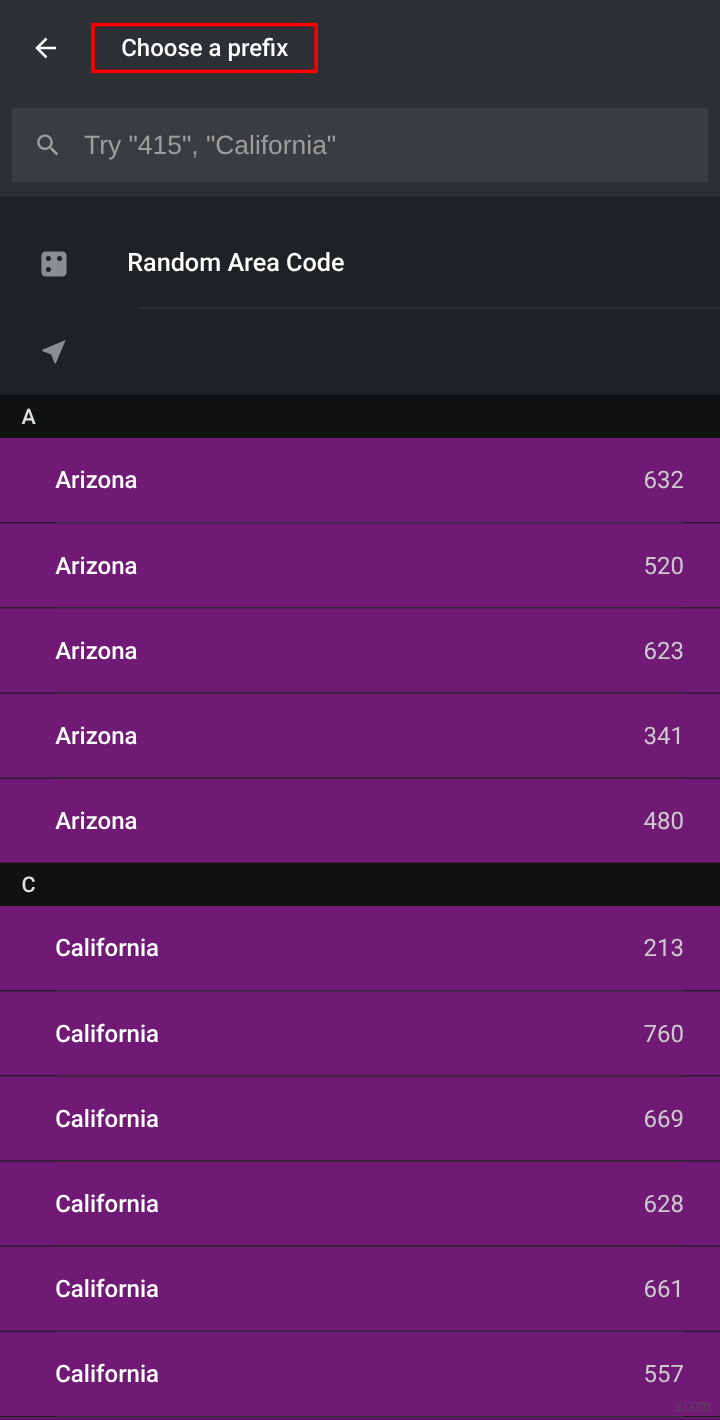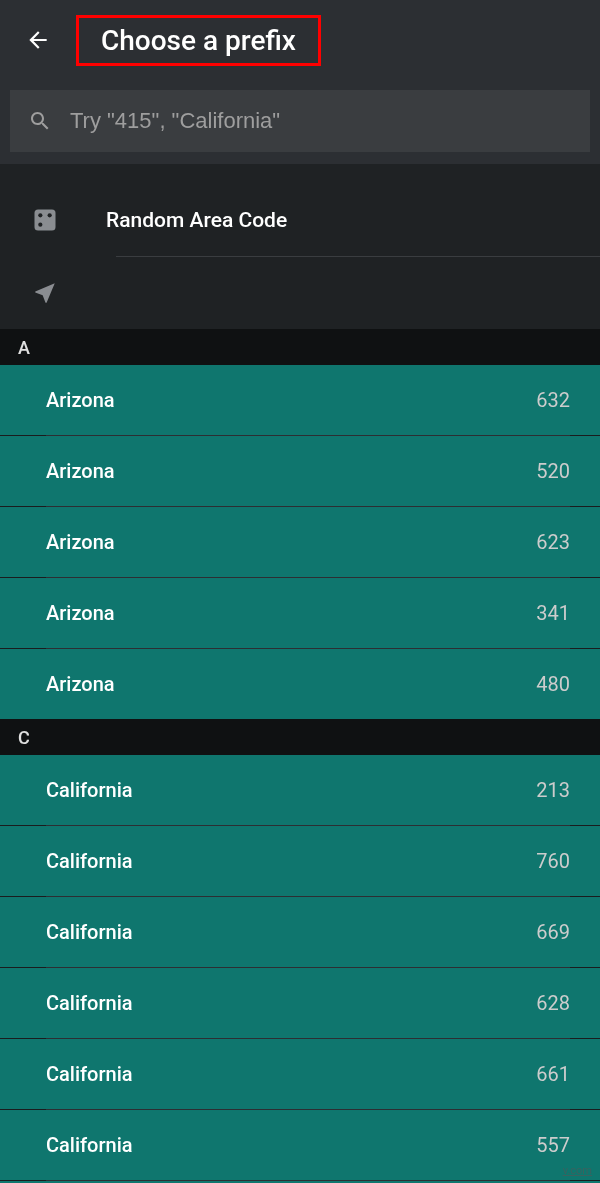--- a/index.html
+++ b/index.html
@@ -26,21 +26,21 @@
       display: flex;
       align-items: center;
       justify-content: center;
       cursor: pointer;
     }
     .title-box {
       border: 3px solid #ff0000;
       padding: 6px 22px;
     }
     .title {
-      font-size: 28px;
+      font-size: 20px;
       font-weight: 500;
       color: #ffffff;
     }
     .search-wrap {
       padding: 10px 10px 12px 10px;
       background: #2c2f33;
     }
     .search-bar {
       height: 62px;
       background: #3a3d40;
@@ -99,21 +99,21 @@
       font-weight: 500;
       color: #e0e0e0;
     }
     .list-item {
       height: 70px;
       display: flex;
       align-items: center;
       justify-content: space-between;
       padding: 0 30px 0 46px;
       cursor: pointer;
-      background: #0f766e;
+      background: #701a75;
     }
     .item-name {
       font-size: 20px;
       font-weight: 500;
       color: #ffffff;
     }
     .item-code {
       font-size: 20px;
       color: #cccccc;
     }

